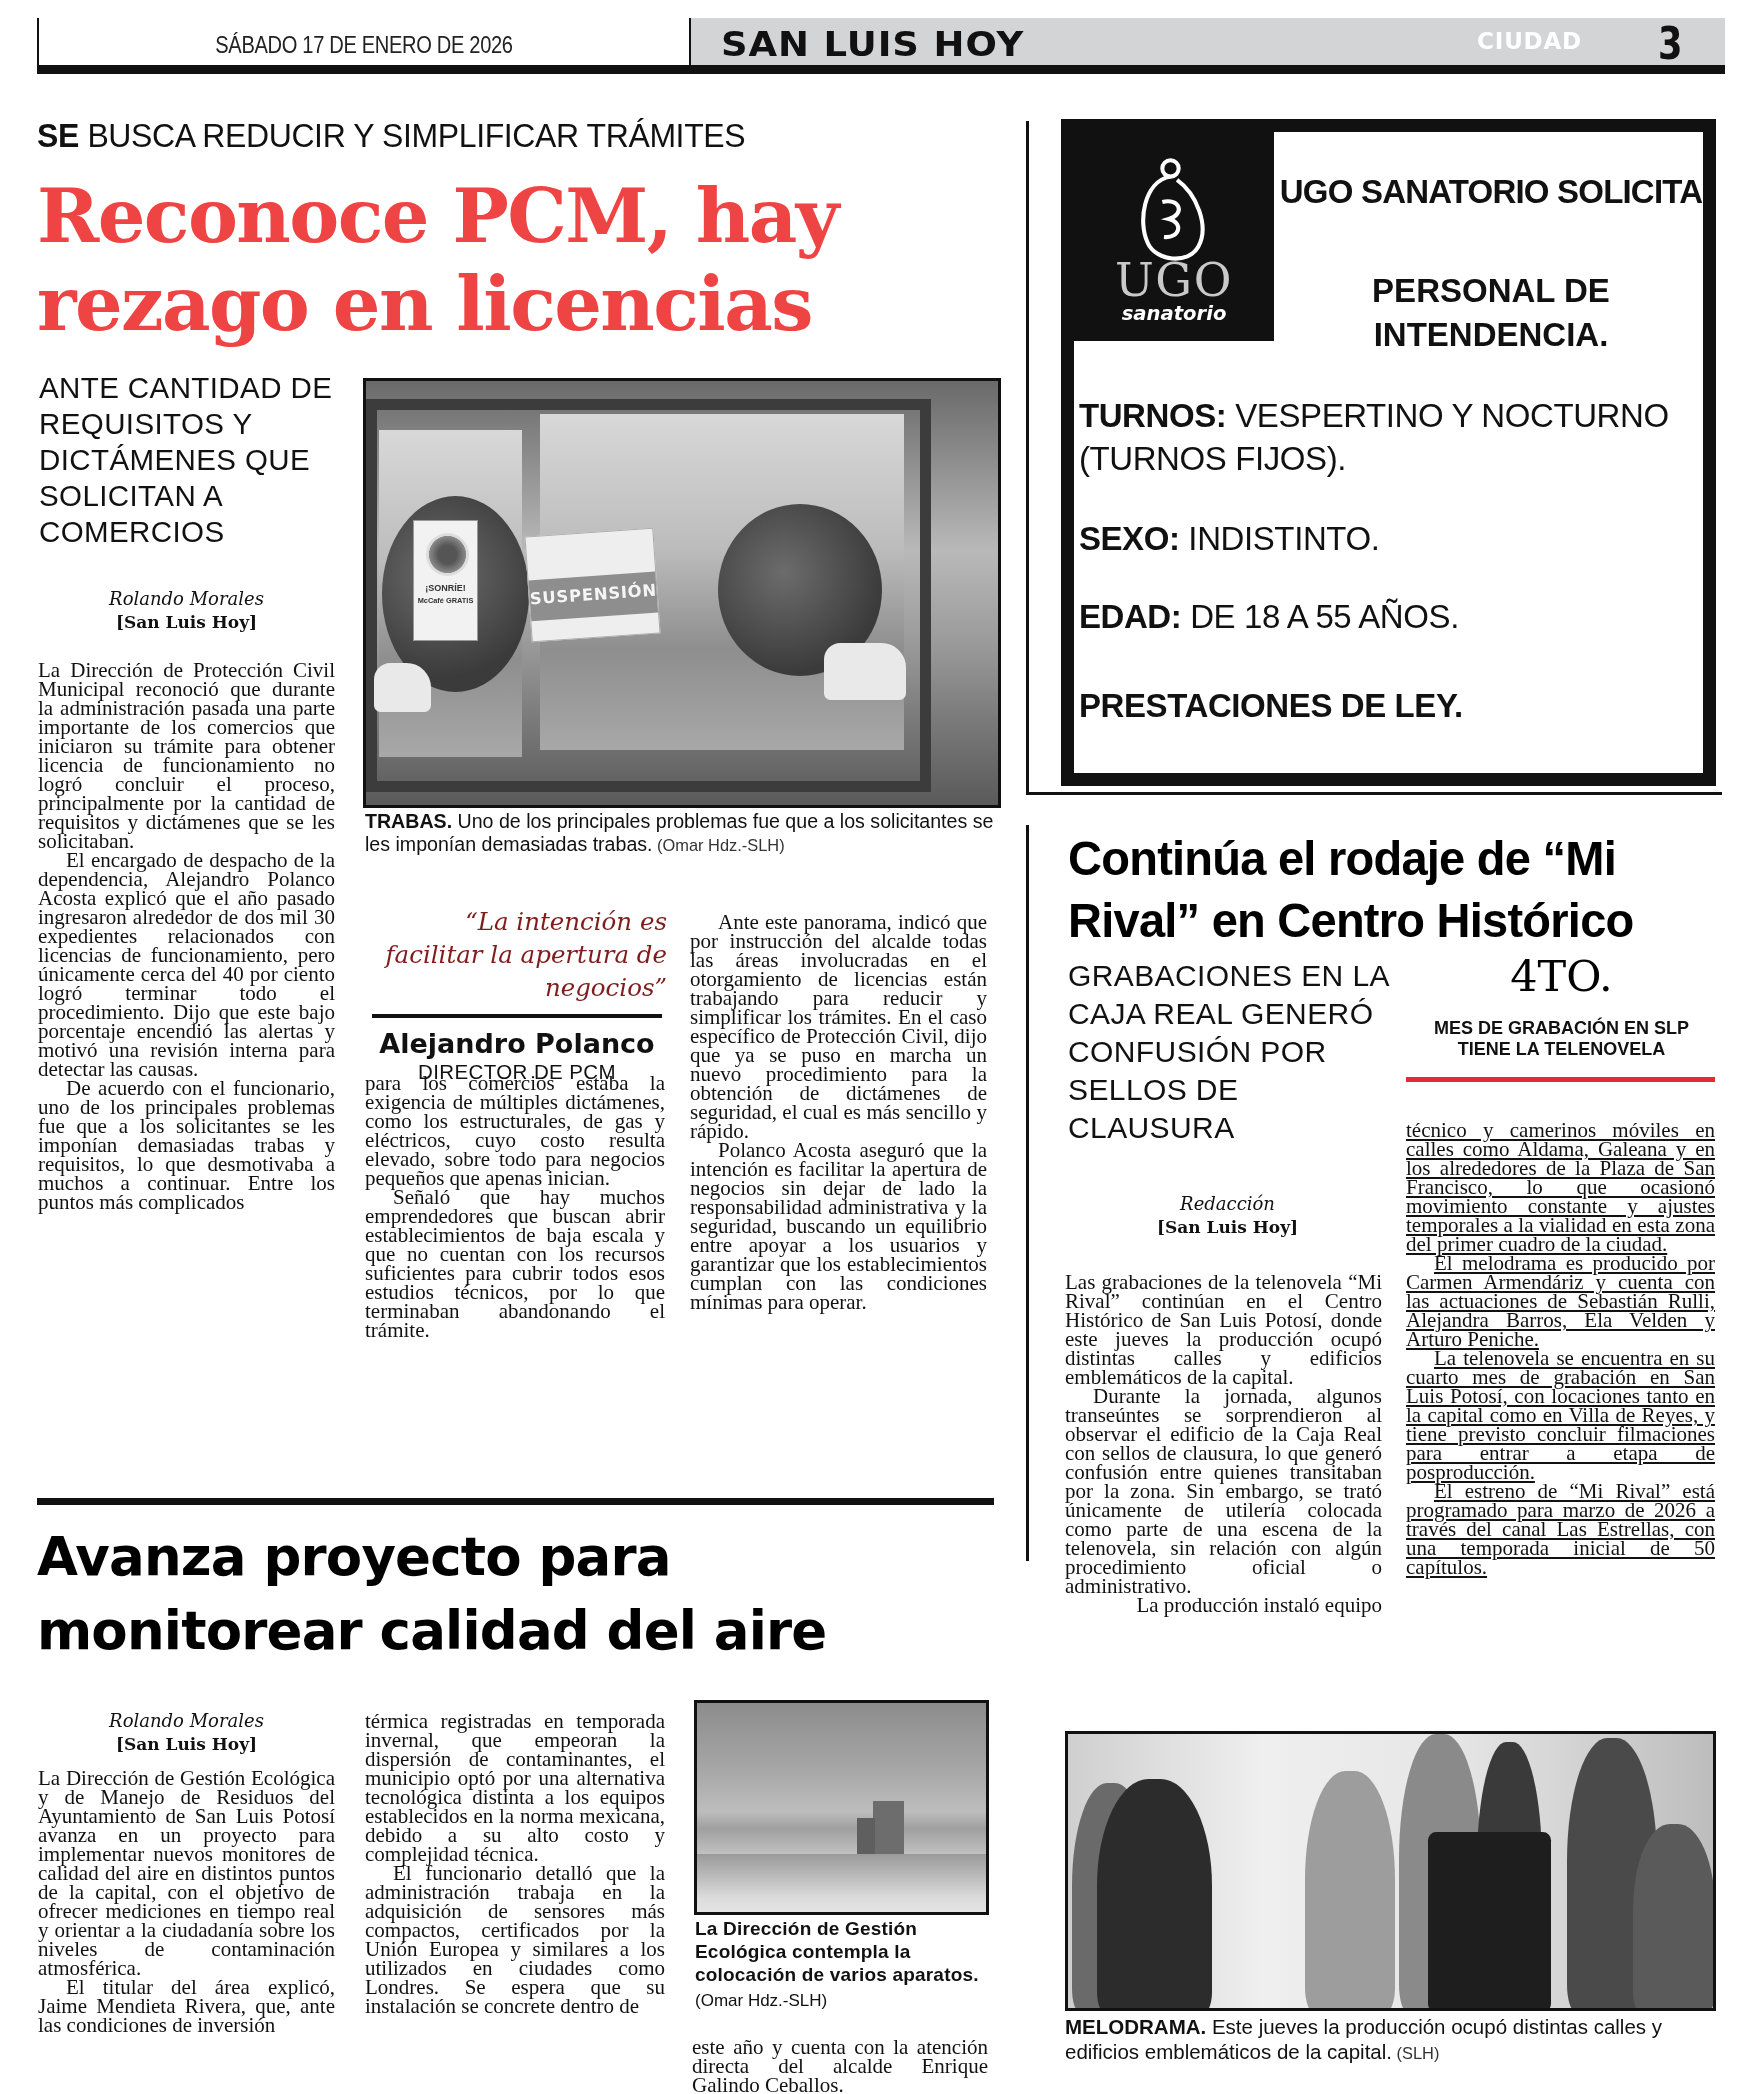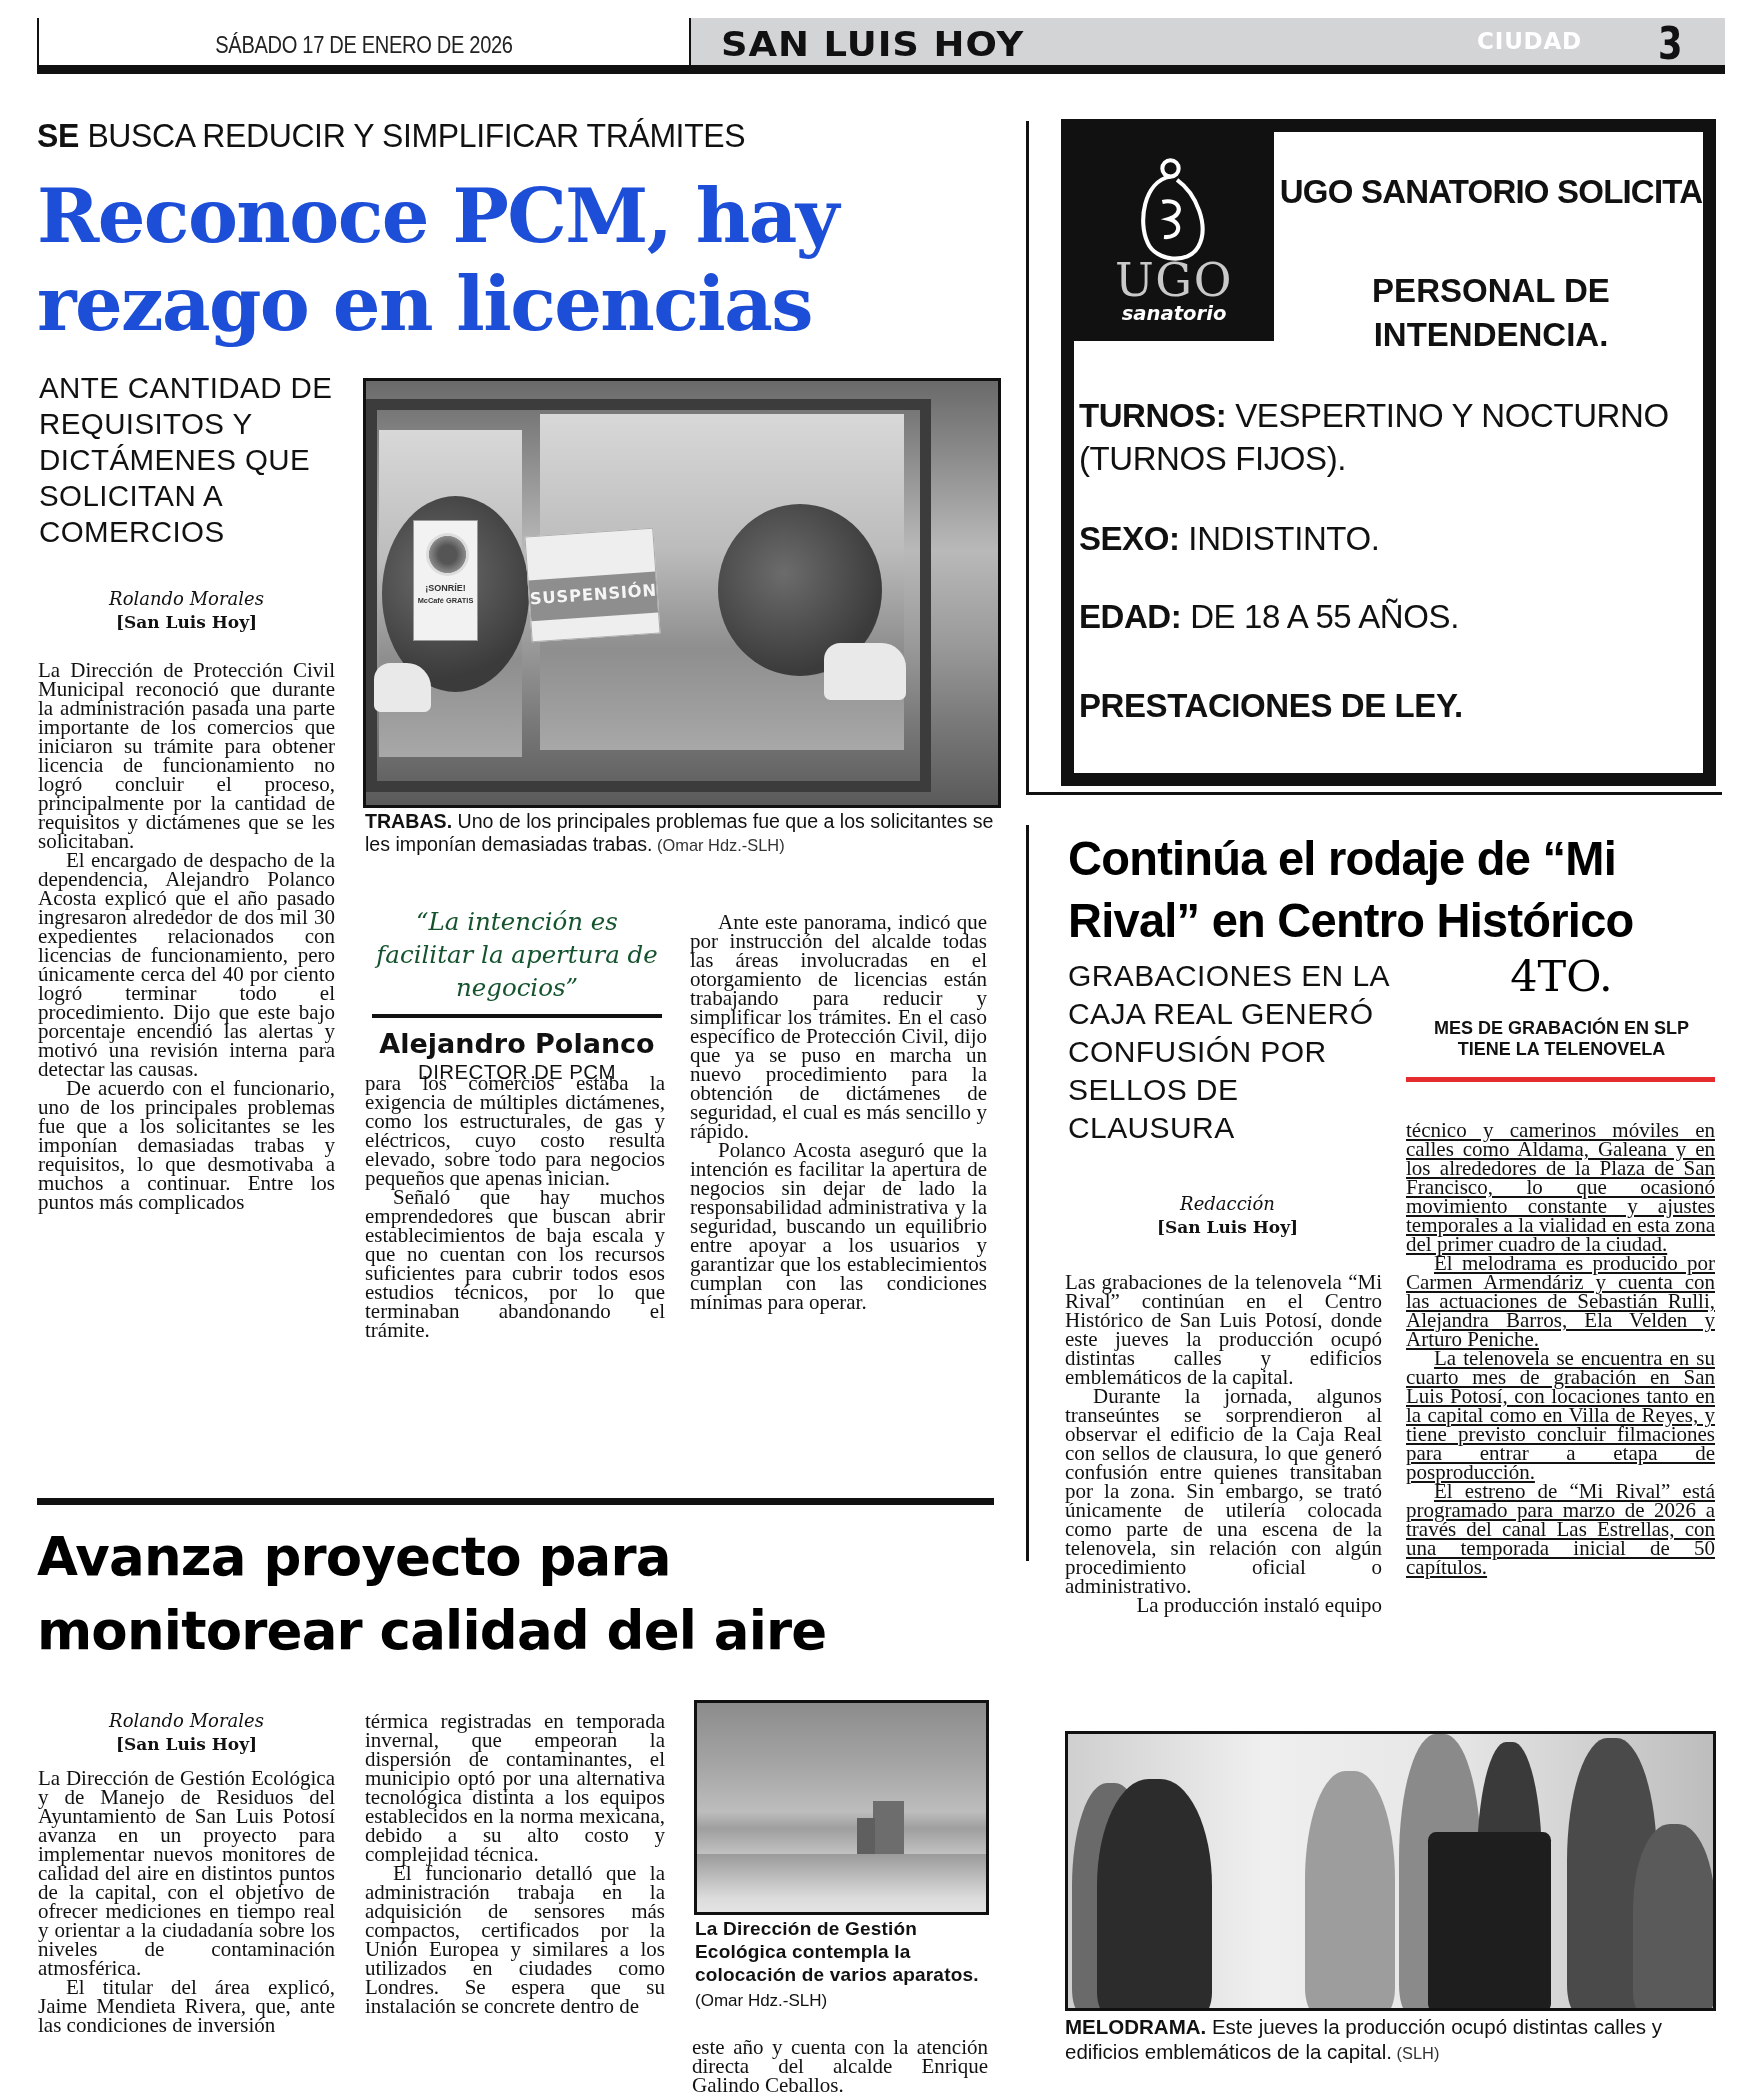--- a/index.html
+++ b/index.html
@@ -13,21 +13,21 @@
     font-family: "Liberation Sans Narrow", "Liberation Sans", sans-serif; font-size: 24.5px; letter-spacing: -0.4px; color: #222; transform: scaleX(0.82); transform-origin: center; }
   .mh-right { position: absolute; left: 652px; top: 0; width: 1036px; height: 47px; background: #d3d4d6; border-left: 2.5px solid #111; }
   .mh-brand { position: absolute; left: 29.5px; top: 6.5px; font-family: "DejaVu Sans", sans-serif; font-weight: bold; font-size: 33px; letter-spacing: 0.8px; color: #111; transform: scaleX(1.12); transform-origin: left; }
   .mh-section { position: absolute; right: 143px; top: 9.8px; font-family: "DejaVu Sans", sans-serif; font-weight: bold; font-size: 23px; color: #ffffff; letter-spacing: 0.8px; }
   .mh-page { position: absolute; right: 39px; top: 0px; font-family: "DejaVu Sans", sans-serif; font-weight: bold; font-size: 44px; color: #111; transform: scaleX(0.8); }
   .mh-bar { position: absolute; left: 0; top: 47px; width: 1688px; height: 9px; background: #111; }
 
   
   .kicker { position: absolute; left: 37px; top: 116px; font-family: "Liberation Sans", sans-serif; font-size: 34px; color: #111; letter-spacing: -0.4px; transform: scaleX(0.94); transform-origin: left; }
   .kicker b { font-weight: 900; }
-  .headline-slab { position: absolute; left: 37px; top: 172px; width: 982px; font-family: "DejaVu Serif", serif; font-weight: bold; font-size: 75px; line-height: 88px; letter-spacing: -1.6px; color: #1d4ed8; }
+  .headline-slab { position: absolute; left: 37px; top: 172px; width: 982px; font-family: "DejaVu Serif", serif; font-weight: bold; font-size: 75px; line-height: 88px; letter-spacing: -1.6px; color: #ef4444; }
   .deck { font-family: "Liberation Sans", sans-serif; font-size: 29.5px; line-height: 36px; color: #111; letter-spacing: 0.4px; }
   .byline { text-align: center; font-family: "DejaVu Serif", serif; }
   .byline .name { font-style: italic; font-size: 18px; display: block; }
   .byline .org { font-weight: bold; font-size: 17px; display: block; margin-top: 3.3px; }
   .body-text { font-family: "Liberation Serif", serif; font-size: 21px; line-height: 19px; text-align: justify; color: #111; hyphens: none; }
   .body-text p { text-indent: 0; }
   .body-text p.ind { text-indent: 28px; }
   .col { position: absolute; }
   .rule-v { position: absolute; background: #111; }
   .rule-h { position: absolute; background: #111; }
@@ -45,21 +45,21 @@
   .tree { position: absolute; border-radius: 50%; background: radial-gradient(circle at 40% 40%, #6c6c6c, #3b3b3b 70%); }
   .poster { position: absolute; background: #f2f2f2; border: 0.8px solid #999; }
   .poster-circle { position: absolute; border-radius: 50%; background: radial-gradient(circle, #555 30%, #8a8a8a 60%, #ddd 62%); }
   .poster-text { position: absolute; left: 0; right: 0; text-align: center; font-family: "Liberation Sans", sans-serif; font-weight: bold; color: #333; }
   .susp { position: absolute; background: #eeeeee; border: 0.8px solid #aaa; transform: rotate(-4deg); }
   .susp-band { position: absolute; left: 0; right: 0; background: #8e8e8e; }
   .susp-label { position: absolute; left: 0; right: 0; text-align: center; font-family: "DejaVu Sans", sans-serif; font-weight: bold; color: #f5f5f5; letter-spacing: 0.8px; }
   .car { position: absolute; background: #e9e9e9; border-radius: 16.4px 24.5px 6.5px 6.5px; }
 
   
-  .quote-text { font-family: "DejaVu Serif", serif; font-style: italic; font-size: 24.5px; line-height: 33px; text-align: center; color: #14532d; }
+  .quote-text { font-family: "DejaVu Serif", serif; font-style: italic; font-size: 24.5px; line-height: 33px; text-align: right; color: #7f1d1d; }
   .quote-rule { height: 4.1px; background: #111; margin: 9.8px 4.9px 9.8px 4.9px; }
   .quote-name { font-family: "DejaVu Sans", sans-serif; font-weight: bold; font-size: 27px; text-align: center; }
   .quote-role { font-family: "Liberation Sans", sans-serif; font-size: 20.5px; text-align: center; letter-spacing: 0.4px; margin-top: 1.6px; }
 
   
   .ad { position: absolute; left: 1061px; top: 119px; width: 655px; height: 667px; border: 13px solid #111; background: #fff; }
   .ad-logo { position: absolute; left: 0; top: 0; width: 200px; height: 209px; background: #111; }
   .ad-logo-mark { position: absolute; left: 57px; top: 24.5px; width: 79px; height: 111px; }
   .ad-logo-ugo { position: absolute; left: 0; right: 0; top: 121px; text-align: center; font-family: "DejaVu Serif", serif; font-size: 46px; color: #c9c9c9; letter-spacing: 1.6px; }
   .ad-logo-san { position: absolute; left: 0; right: 0; top: 170px; text-align: center; font-family: "DejaVu Sans", sans-serif; font-weight: bold; font-style: italic; font-size: 19.6px; color: #fff; }

